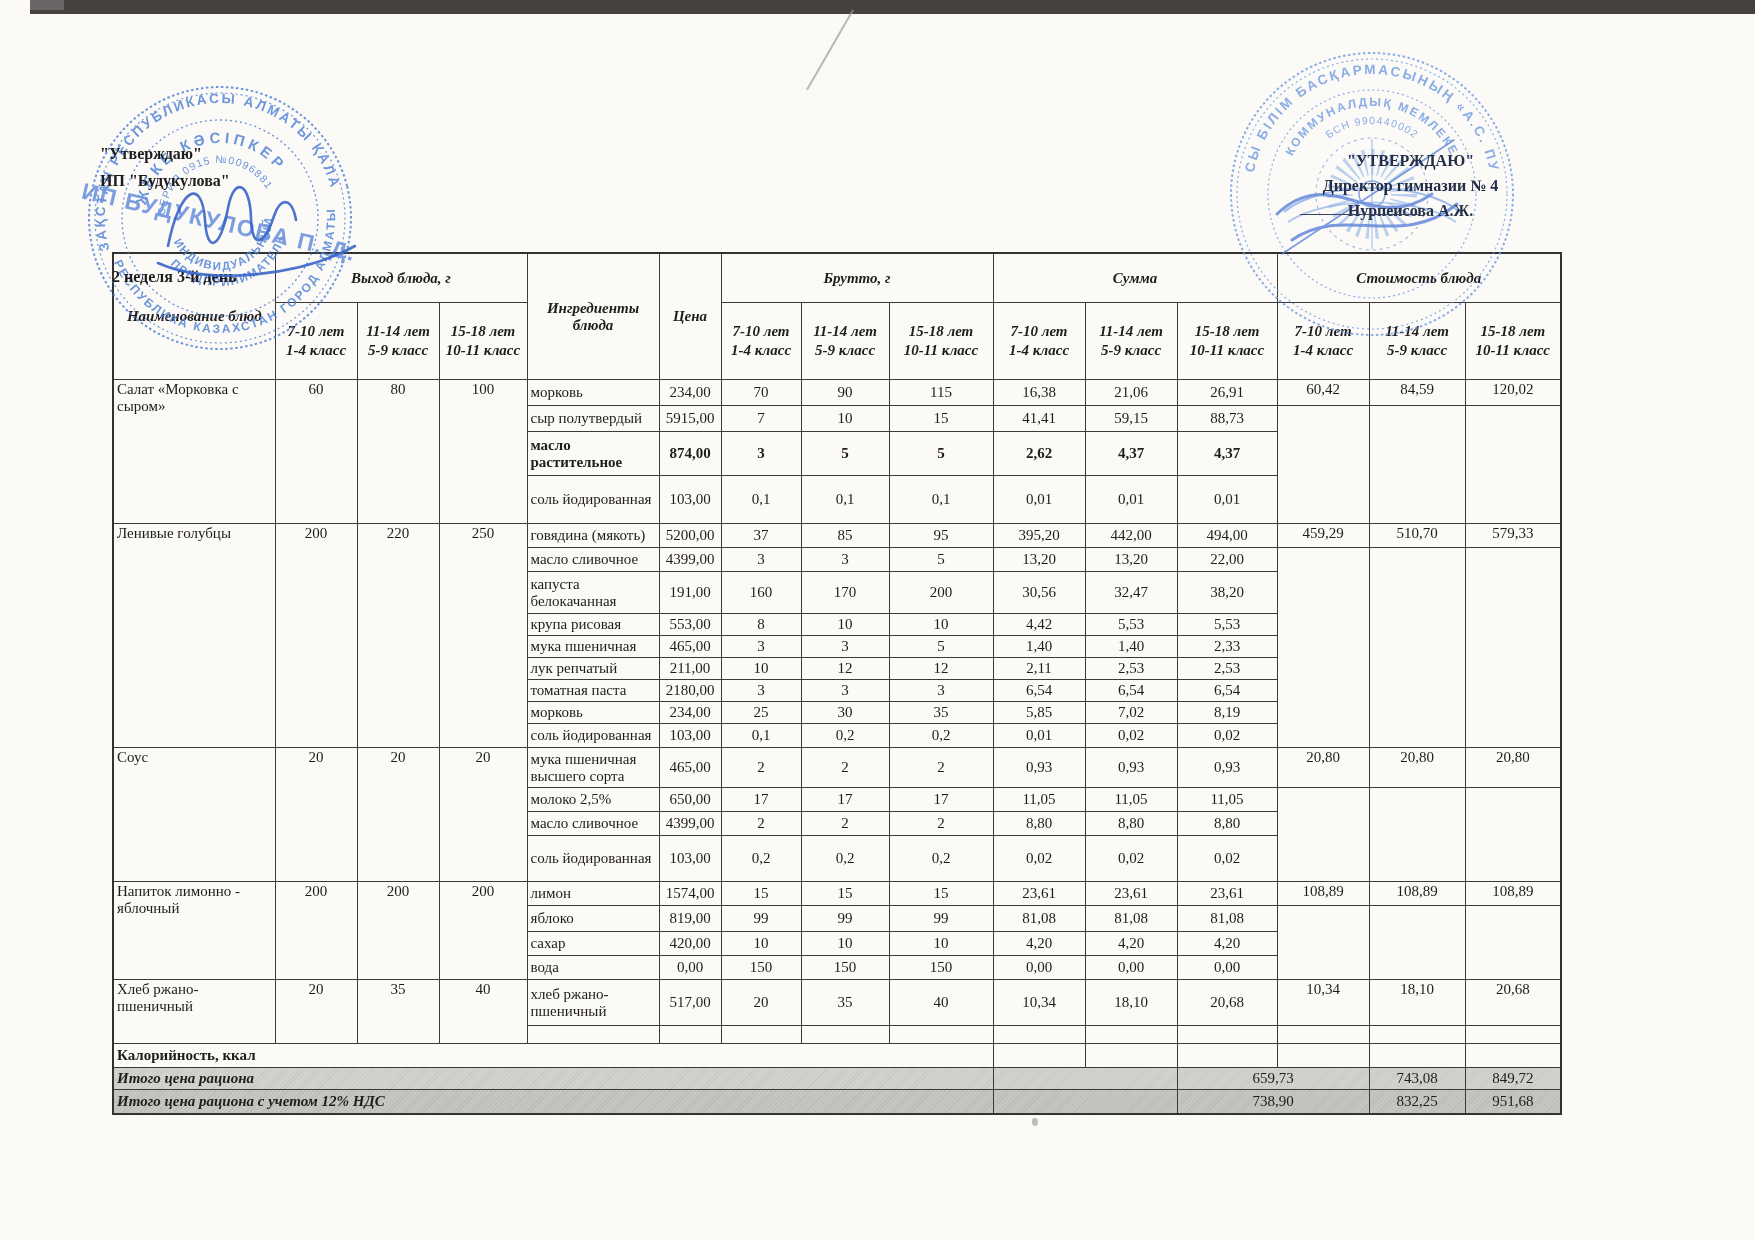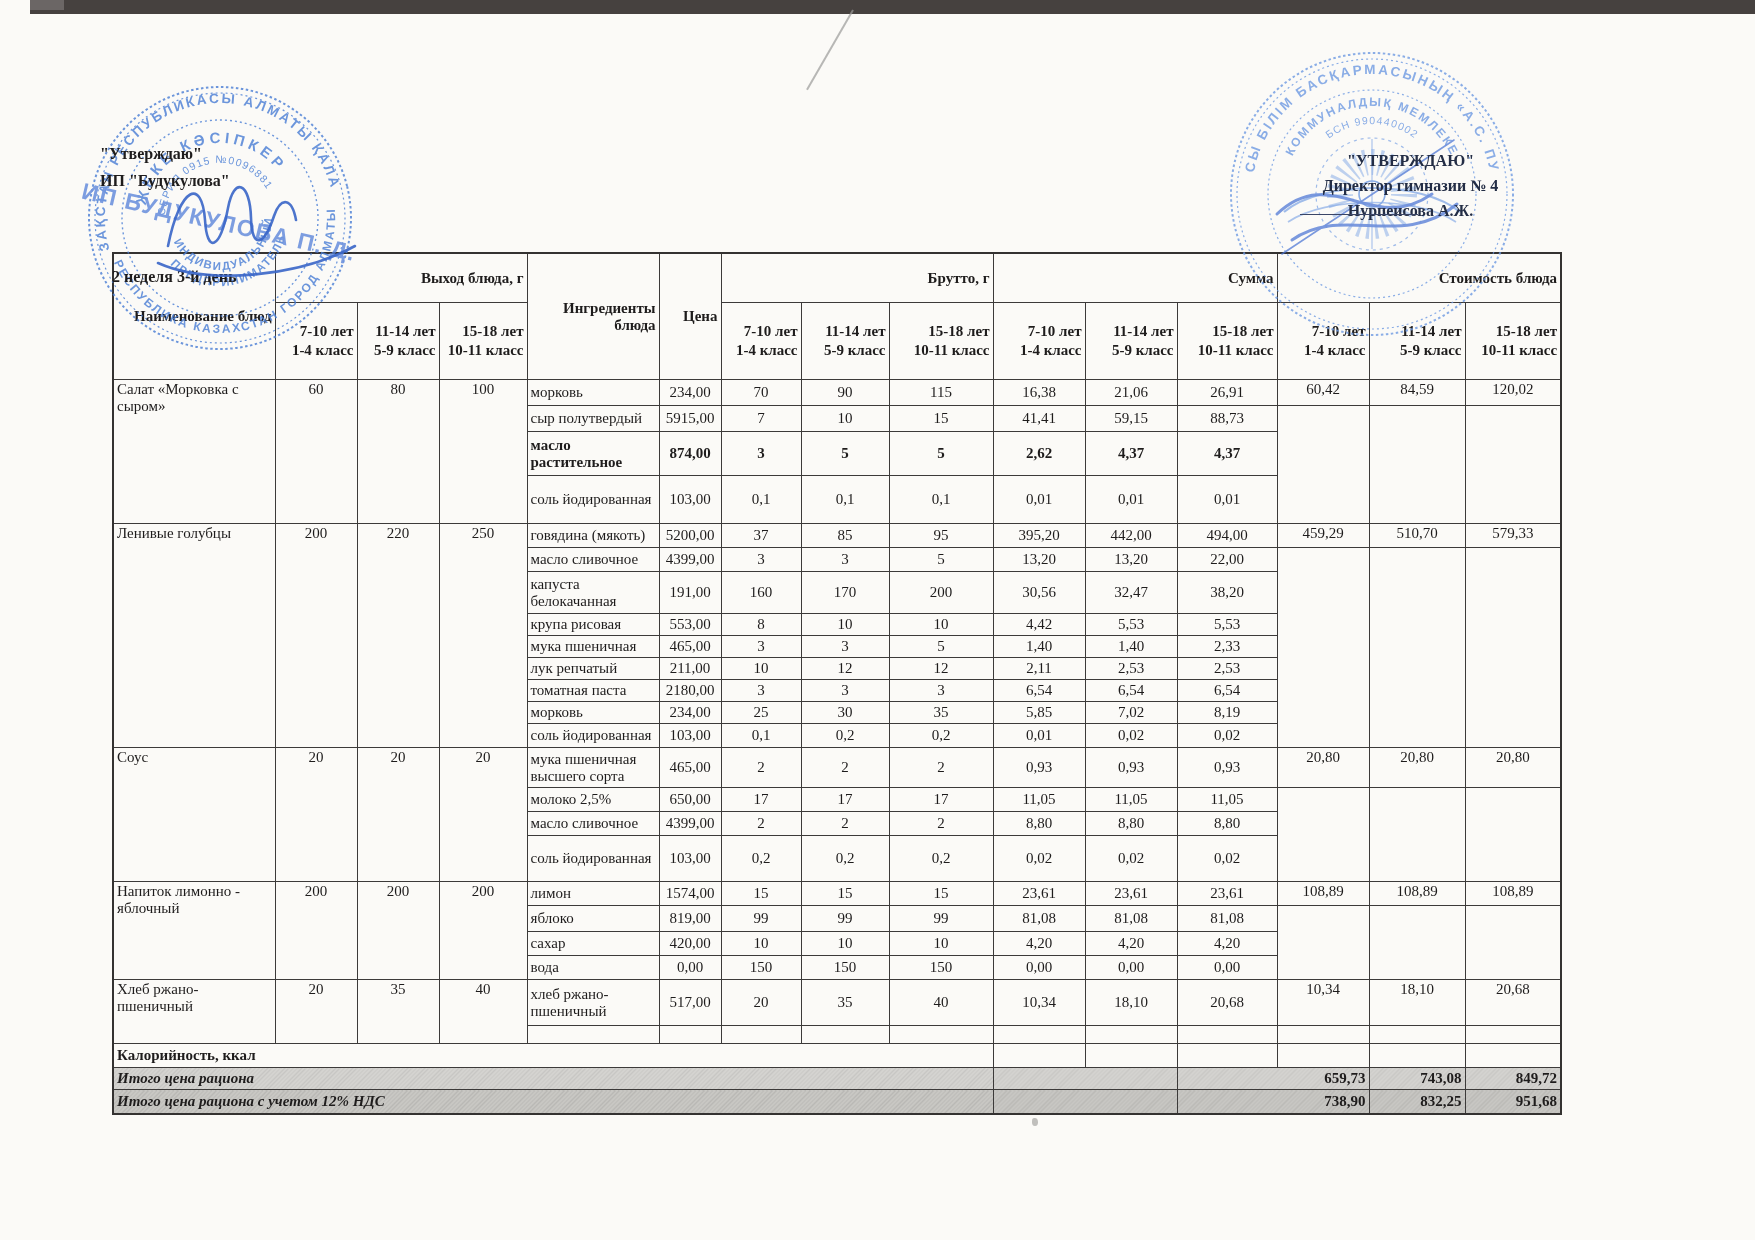--- a/index.html
+++ b/index.html
@@ -31,31 +31,31 @@
   .f13{font-size:13.5px;letter-spacing:2.4px;font-weight:bold;}
   .f12{font-size:12px;letter-spacing:2px;font-weight:bold;}
   .f14b{font-size:15px;letter-spacing:4px;font-weight:bold;}
   .f10{font-size:10.5px;letter-spacing:1.2px;}
   .f11{font-size:11.5px;letter-spacing:1.6px;font-weight:bold;}
   .fbig{font-size:23px;font-weight:bold;letter-spacing:1.5px;fill:#547fd9;opacity:.92;}
 
   
   #menu-table{position:absolute;left:112px;top:252px;width:1448px;border-collapse:collapse;table-layout:fixed;z-index:1;border:2.5px solid #343231;}
   #menu-table th,#menu-table td{border:1.5px solid #3c3a39;font-size:15px;padding:1px 3px;overflow:hidden;}
-  #menu-table th{font-weight:bold;text-align:right;vertical-align:middle;}
+  #menu-table th{font-weight:bold;text-align:center;vertical-align:middle;font-style:italic;}
   .h1 th{height:46px;}
   .h2 th{height:74px;white-space:pre-line;line-height:19px;}
   .num{text-align:center;}
   .ing{text-align:left;padding-left:4px;}
   .dish{text-align:left;padding-left:4px;}
   .top{vertical-align:top;padding-top:3px;}
   .costv{vertical-align:top;padding-top:4px;}
   .slabel{text-align:left;font-weight:bold;padding-left:4px;}
   .italic{font-style:italic;}
-  .tval{text-align:right;font-weight:bold;padding-right:5px;}
+  .tval{text-align:center;font-weight:normal;padding-right:5px;}
   .cal{height:24px;}
   .tot1{height:22px;}
   .tot2{height:24px;}
   .tot1 td{background-color:#d4d3d0;background-image:repeating-linear-gradient(135deg,rgba(90,90,90,.10) 0 1px,transparent 1px 3px);}
   .tot2 td{background-color:#c8c7c3;background-image:repeating-linear-gradient(135deg,rgba(80,80,80,.12) 0 1px,transparent 1px 3px);}
 </style>
 </head>
 <body>
 
 <div class="top-bar"></div>

